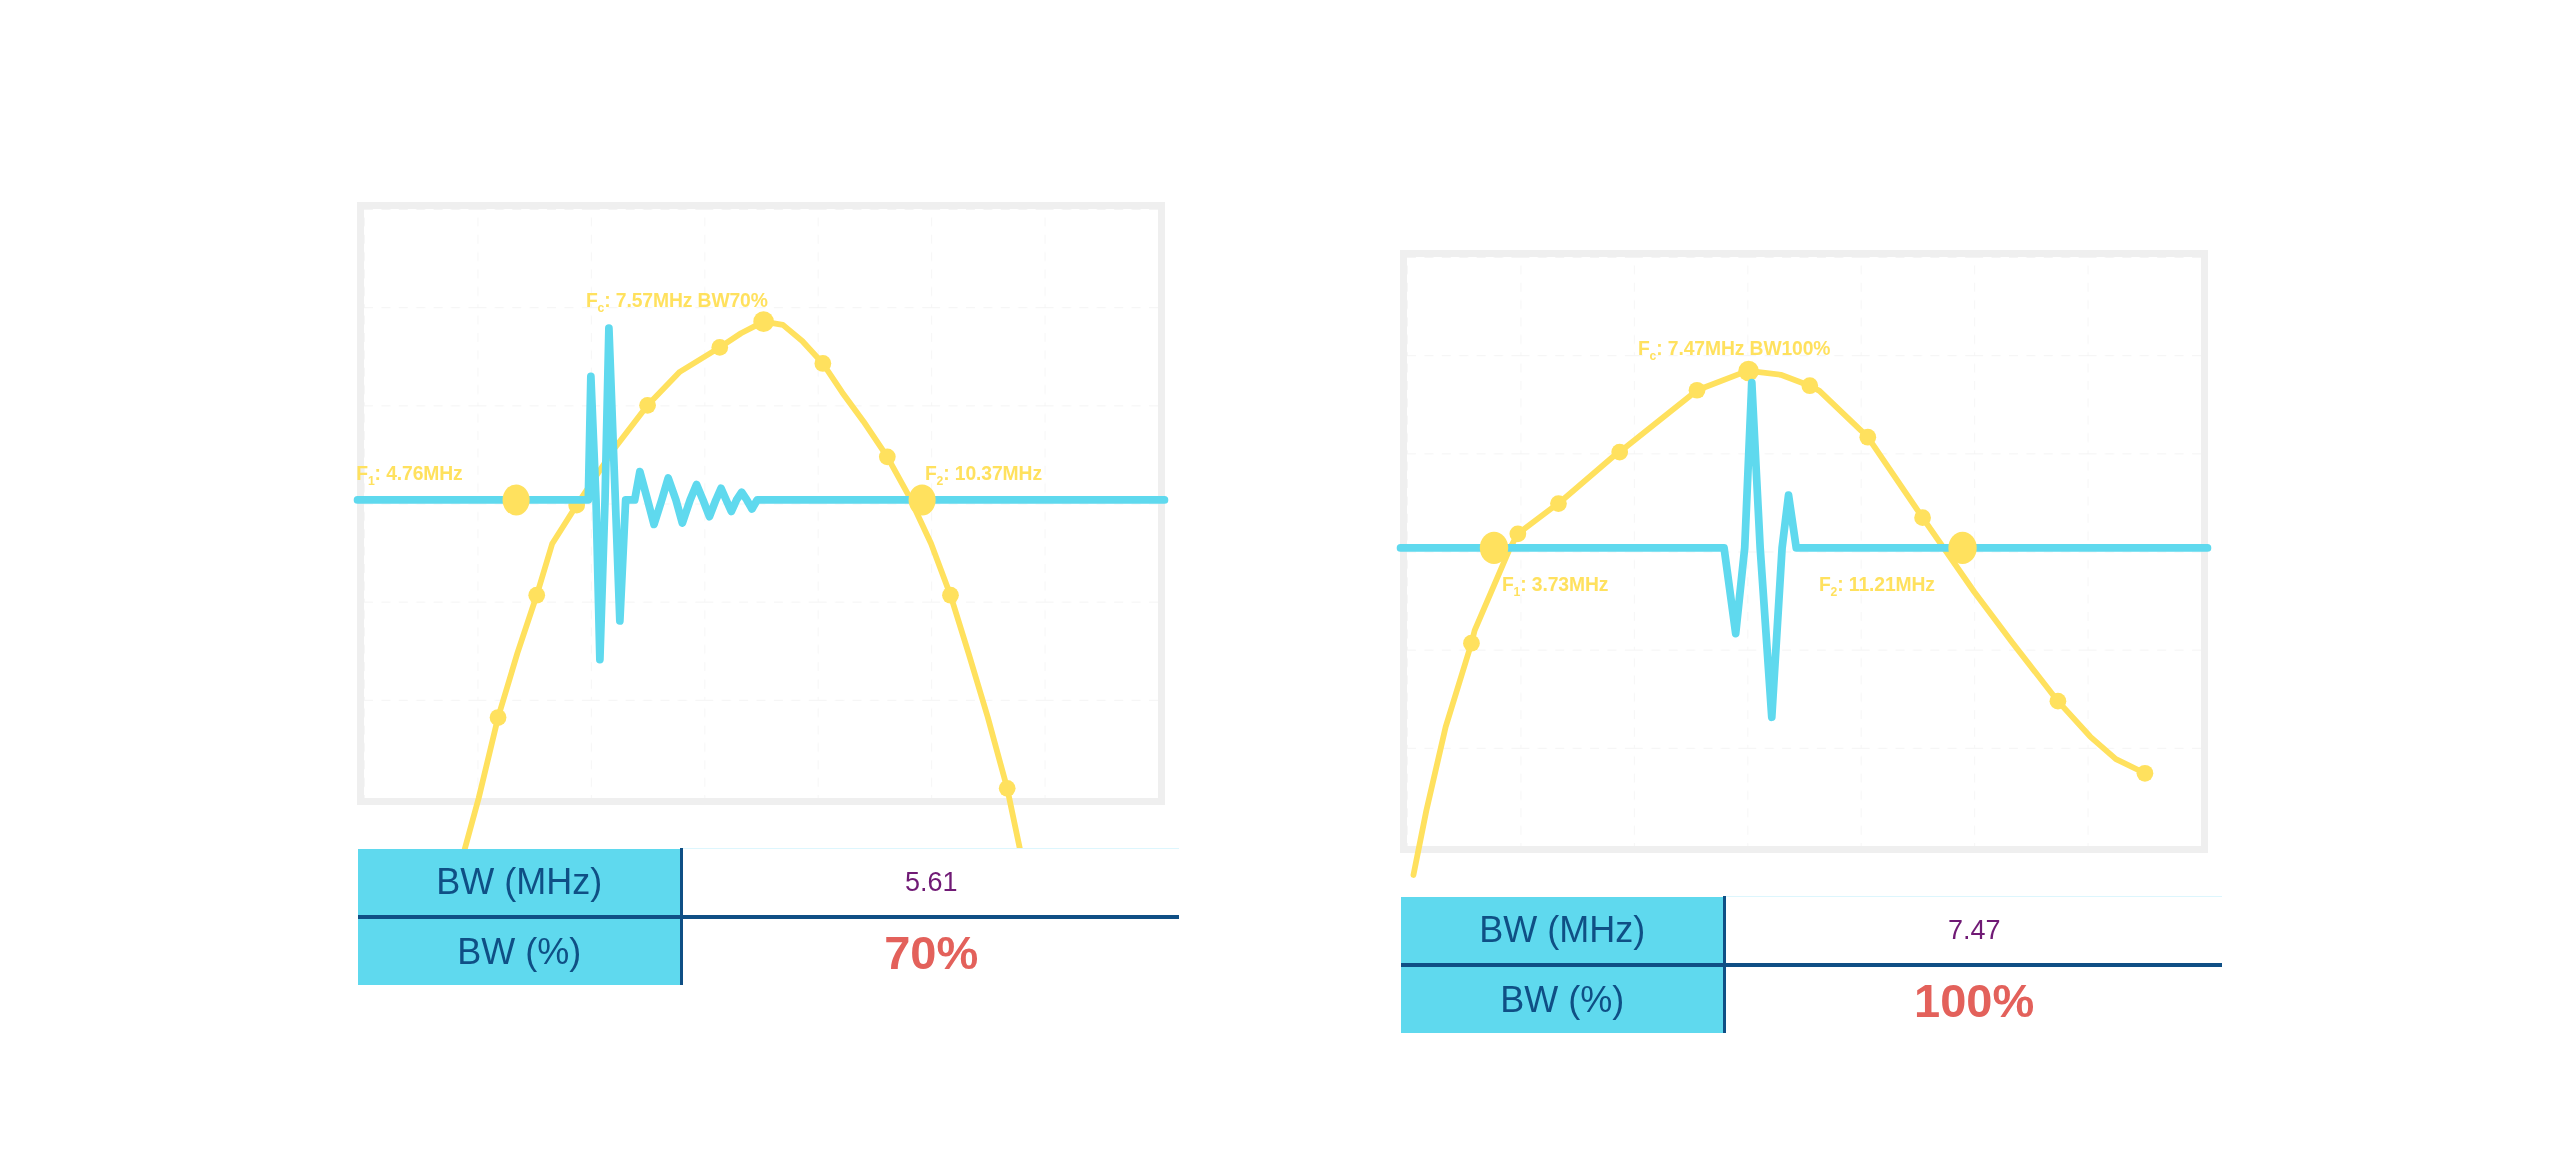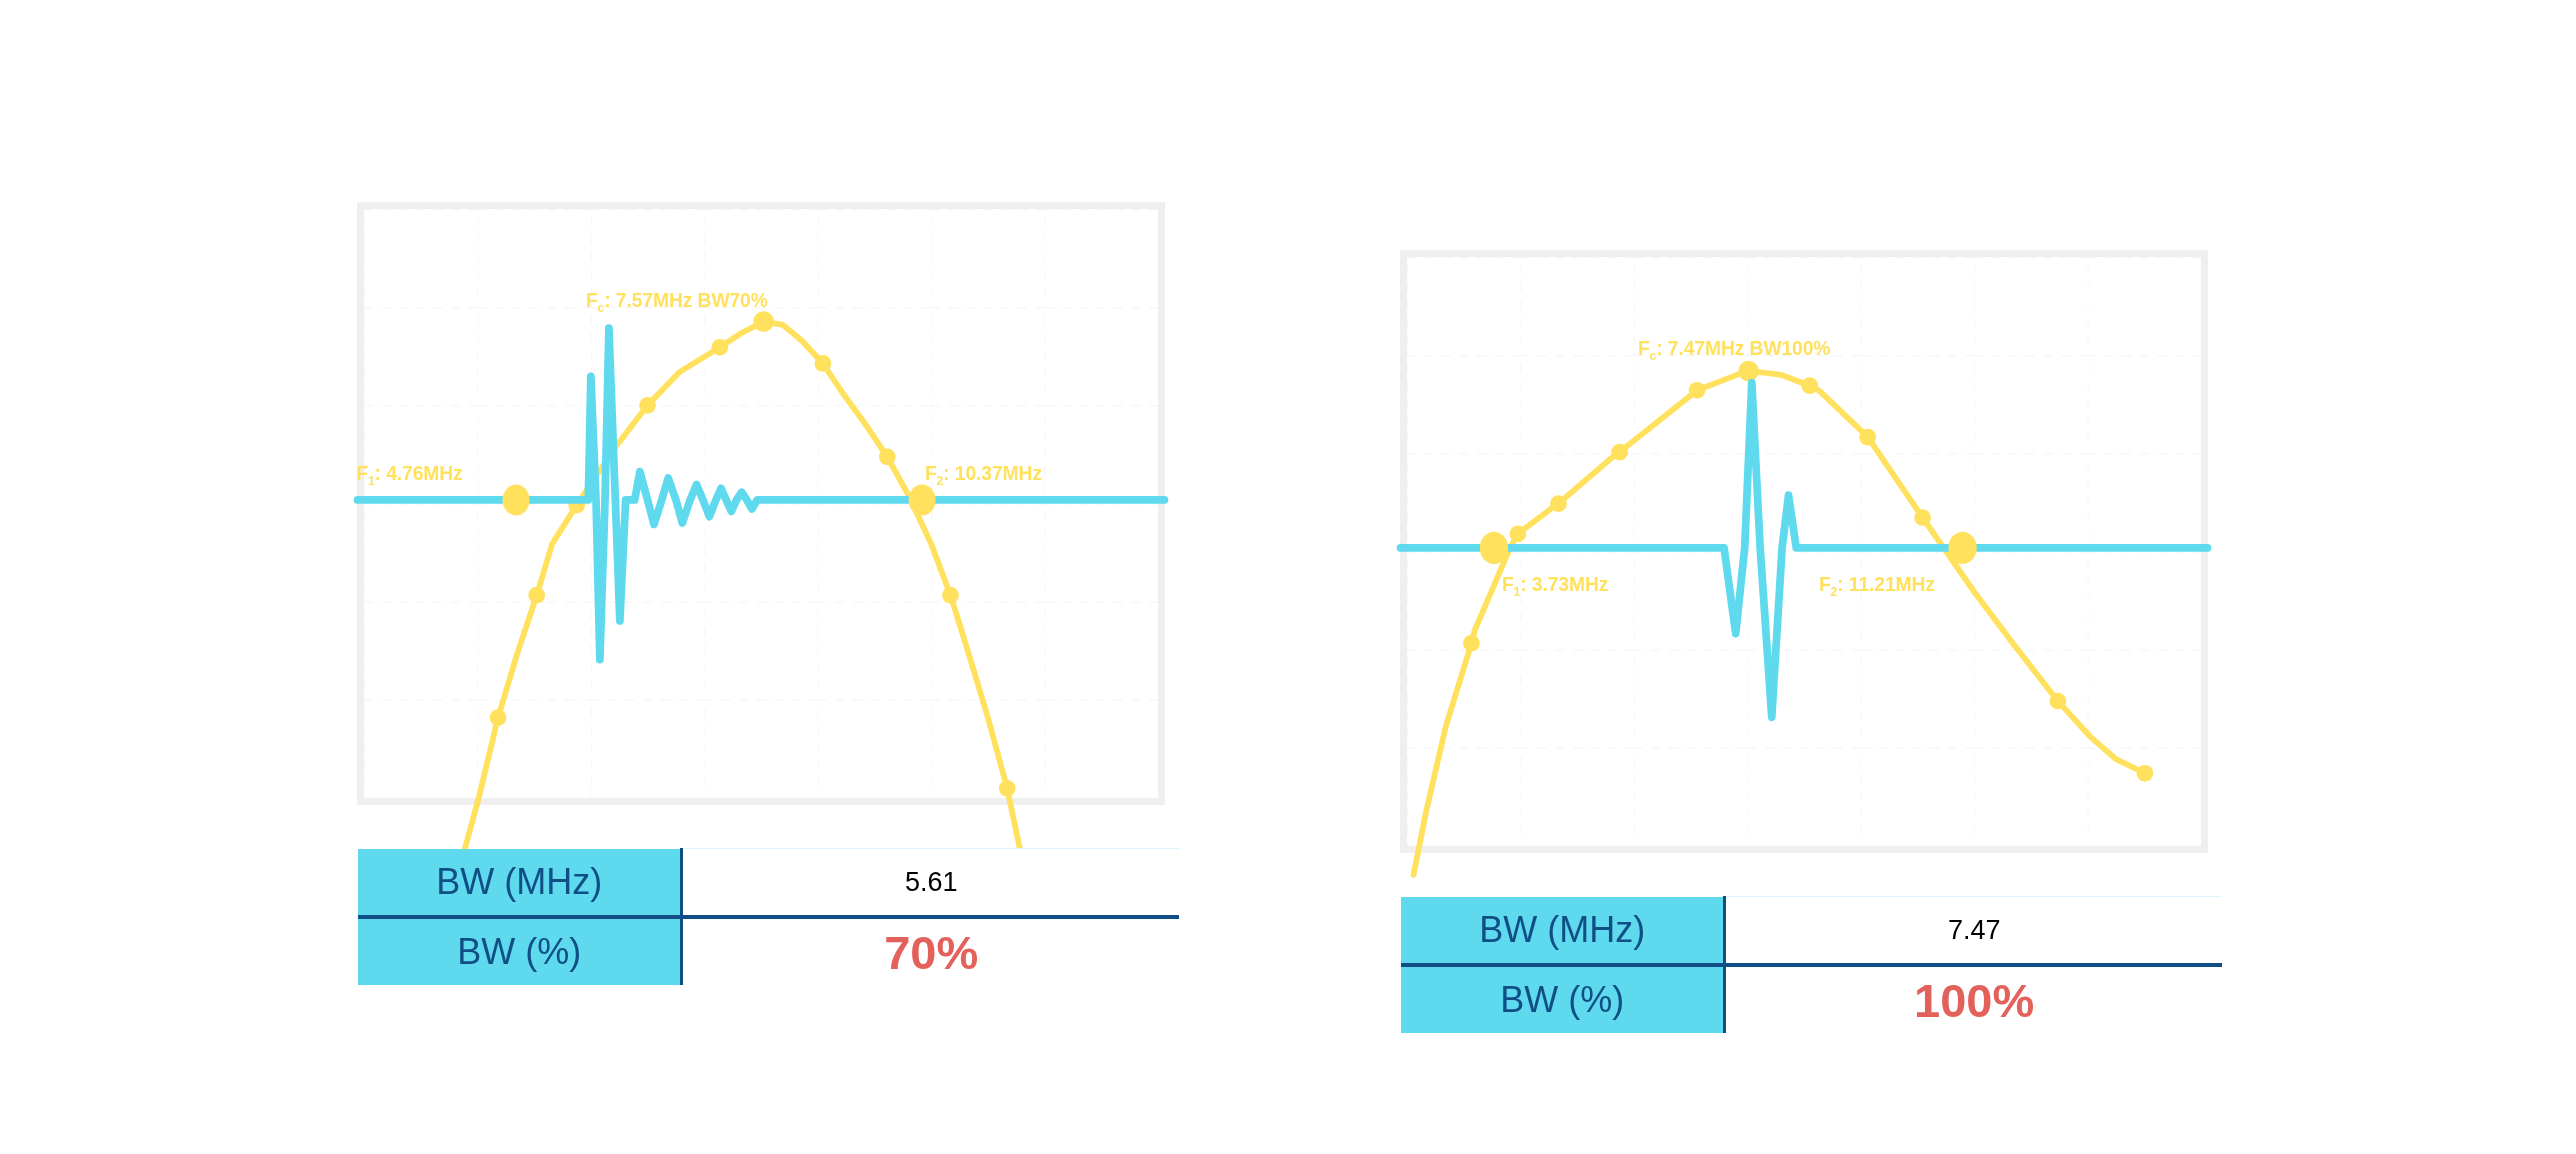--- a/index.html
+++ b/index.html
@@ -100,21 +100,21 @@
   .bw-table .lbl {
     width: 322px;
     background: #5fd9ee;
     color: #0f4f85;
     font-size: 36px;
     font-weight: normal;
     border-right: 3.2px solid #0f4f85;
   }
   .bw-table .val {
     background: #ffffff;
-    color: #000000;
+    color: #701a75;
     font-size: 27px;
   }
   .bw-table tr.row-top td { border-top: 1.9px solid #ddf6fd; }
   .bw-table tr.row-top td.lbl { border-top: none; }
   .bw-table tr.row-bottom td { border-top: 4.5px solid #0f4f85; }
   .bw-table .val.pct {
     color: #e3615b;
     font-size: 47px;
     font-weight: bold;
   }

